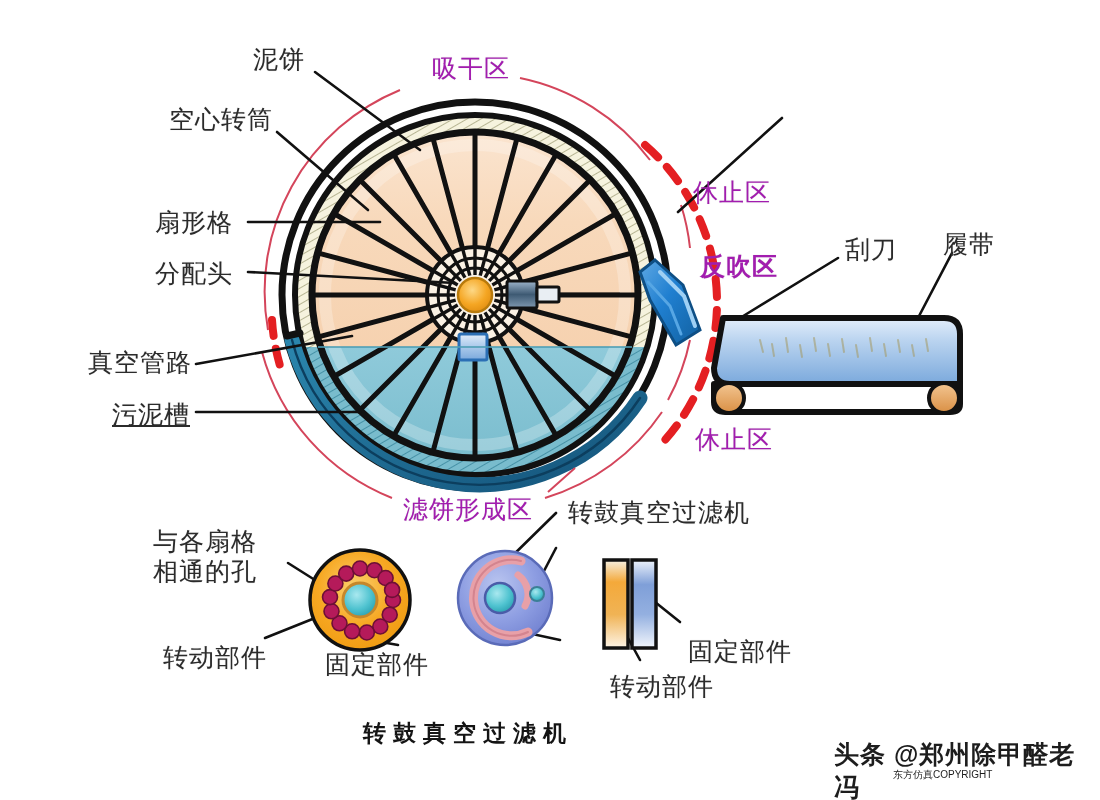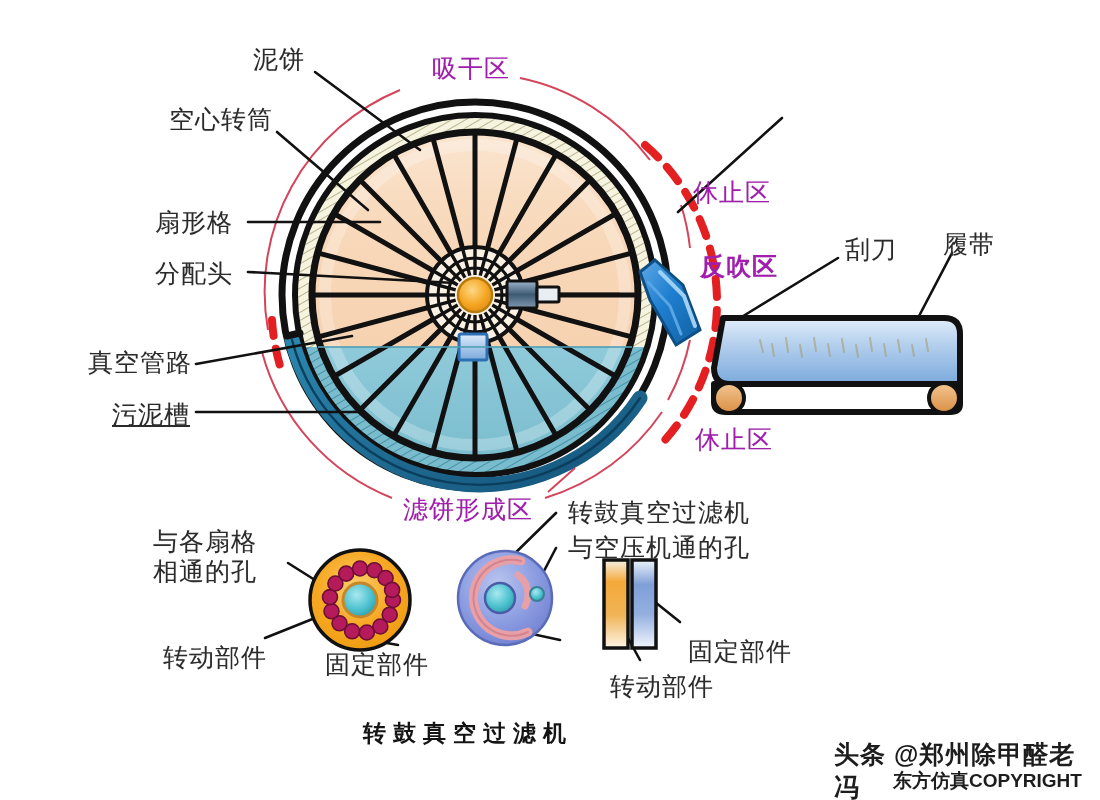--- a/index.html
+++ b/index.html
@@ -32,21 +32,21 @@
     font-size:23px;
     letter-spacing:7px;
     color:#141414;
   }
   .wm{
     position:absolute;
     font-family:"Liberation Sans","DejaVu Sans",sans-serif;
     color:#1d1d1d;
   }
   .wm.main{ font-size:25px; font-weight:bold; letter-spacing:1px;}
-  .wm.sub{ font-size:19px; font-weight:bold; letter-spacing:0px;}
+  .wm.sub{ font-size:10px; font-weight:normal; letter-spacing:0px;}
 </style>
 </head>
 <body>
 
 <div id="stage">
 
 <svg id="art" viewBox="0 0 1100 800">
   <defs>
     <linearGradient id="gInterior" x1="0" y1="0" x2="0" y2="1">
       <stop offset="0%" stop-color="#fbe6d2"></stop>
@@ -368,21 +368,20 @@
 <div class="lbl red" style="left:693px;top:178px;">休止区</div>
 <div class="lbl red" style="left:700px;top:252px;font-weight:bold;">反吹区</div>
 <div class="lbl red" style="left:695px;top:425px;">休止区</div>
 <div class="lbl" style="left:153px;top:527px;">与各扇格
 相通的孔</div>
 
 <div class="lbl red" style="left:403px;top:495px;">滤饼形成区</div>
 <div class="lbl" style="left:163px;top:643px;">转动部件</div>
 <div class="lbl" style="left:325px;top:650px;">固定部件</div>
 <div class="lbl" style="left:568px;top:498px;">转鼓真空过滤机</div>
-<div class="lbl" style="left:568px;top:533px;">与空压机通的孔</div>
 <div class="lbl" style="left:688px;top:637px;">固定部件</div>
 <div class="lbl" style="left:610px;top:672px;">转动部件</div>
 
 <div class="title" style="left:363px;top:718px;">转鼓真空过滤机</div>
 
 <div class="wm main" style="left:795px;top:738px;margin-left:39px;">头条 @郑州除甲醛老冯</div>
 <div class="wm sub" style="left:893px;top:768px;">东方仿真COPYRIGHT</div>
 
 </div>
 

